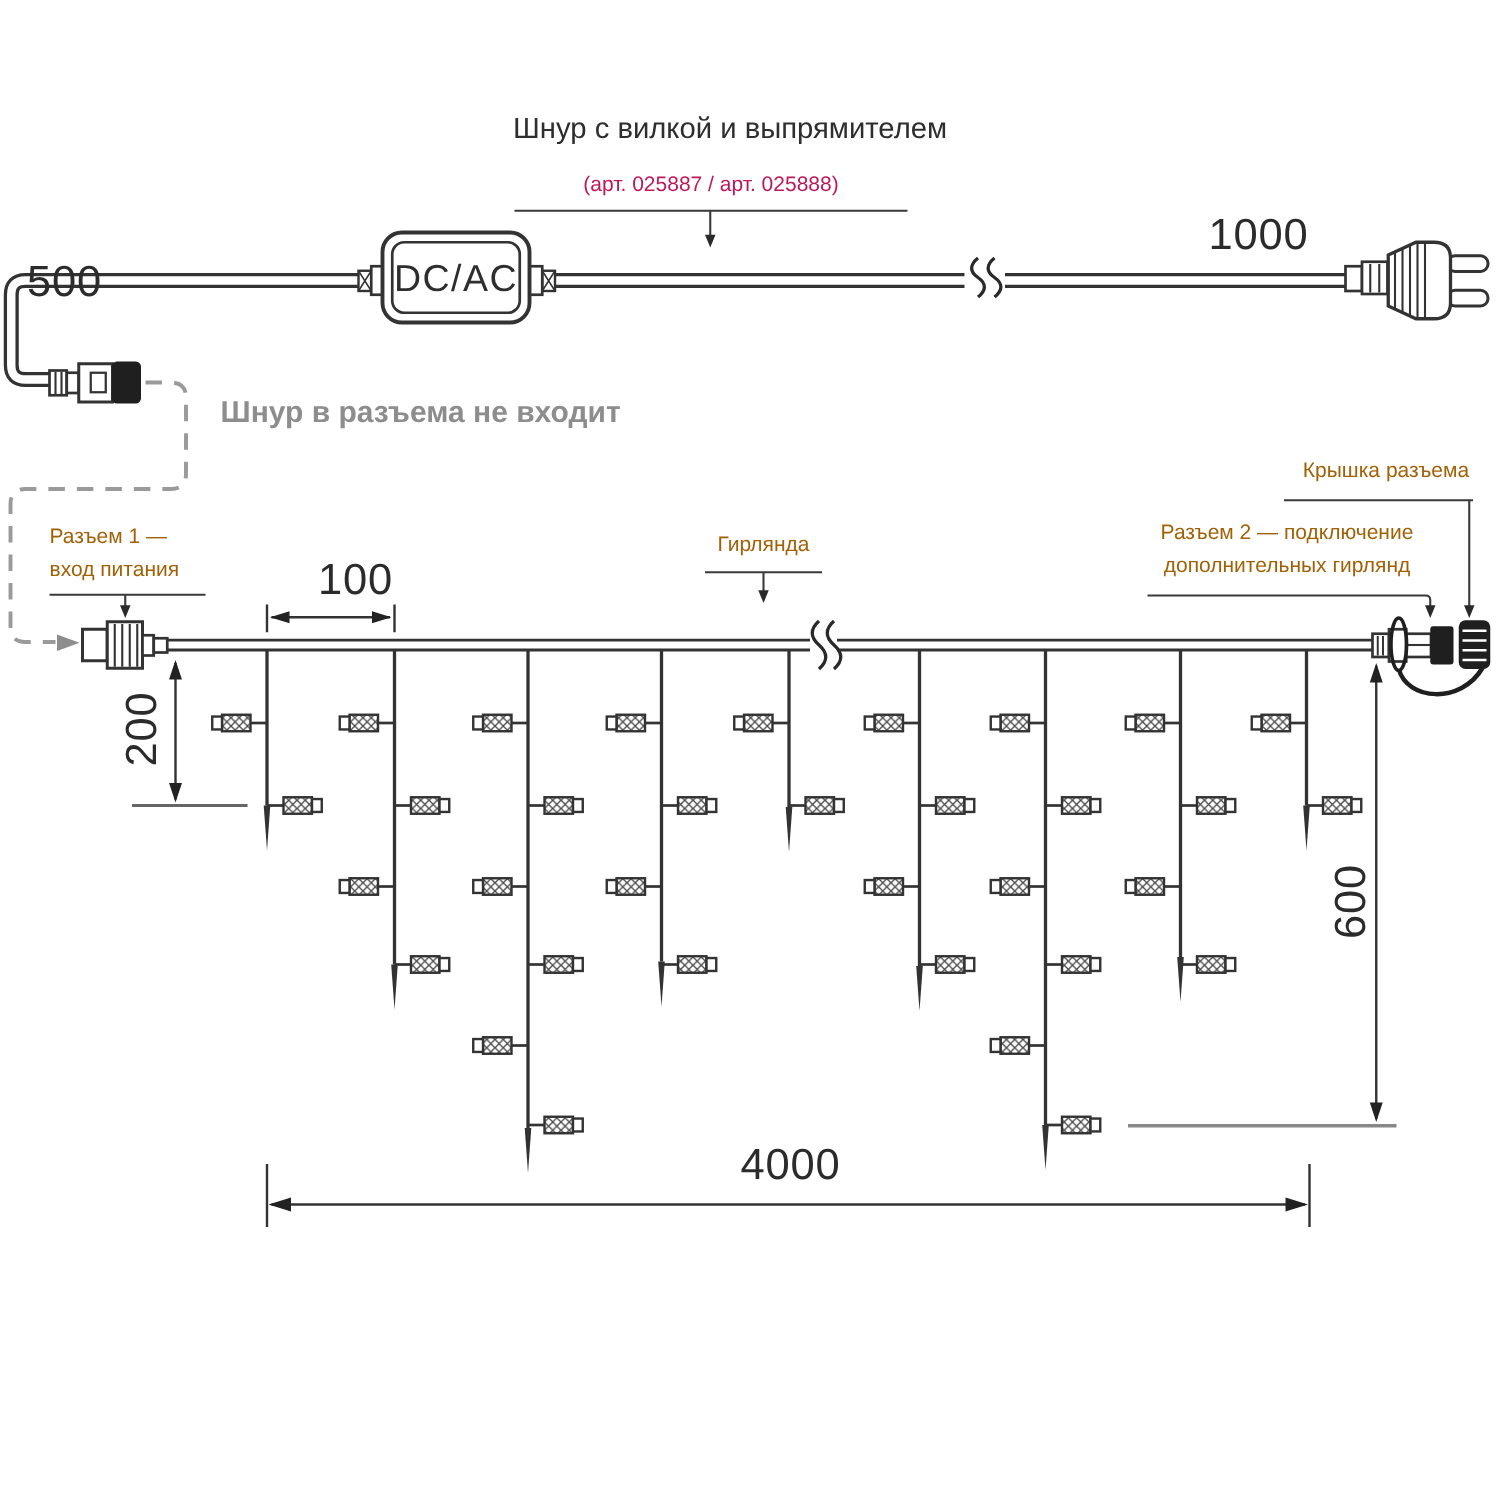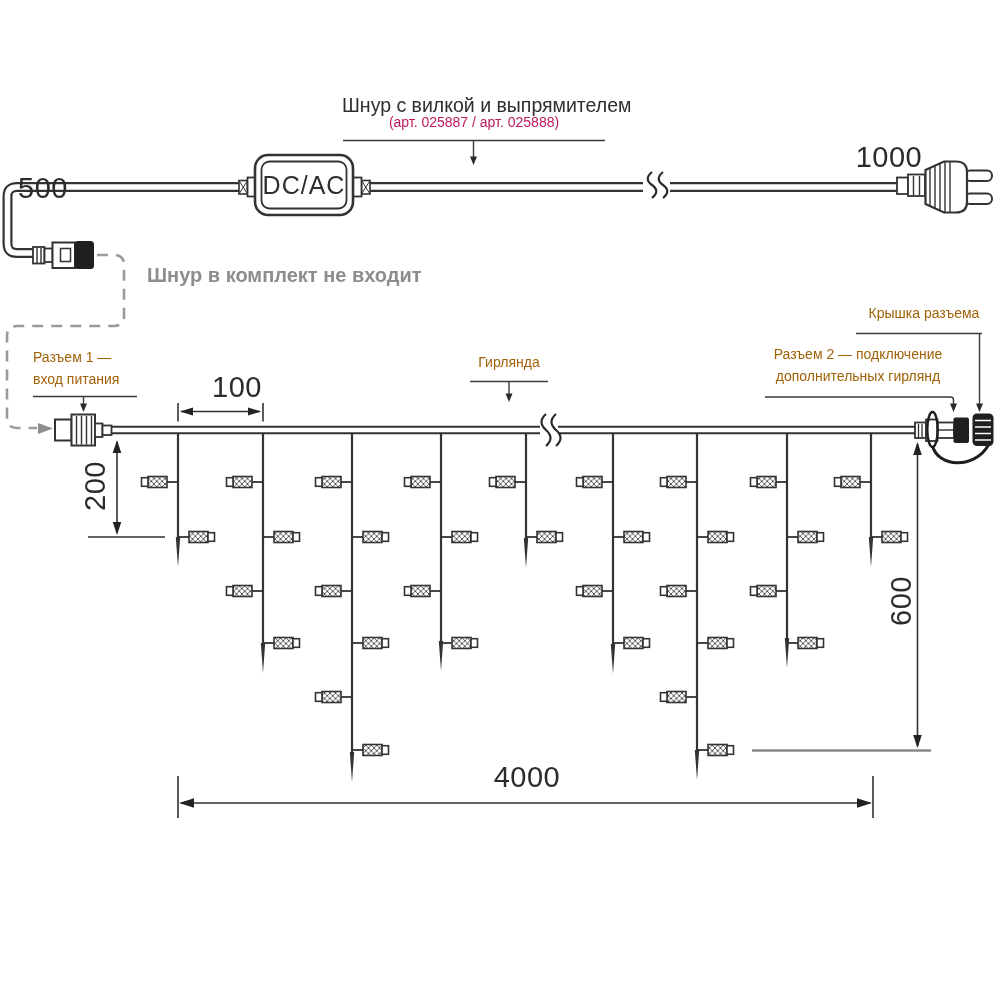--- a/index.html
+++ b/index.html
@@ -362,24 +362,24 @@
     <path d="M856 333.5 H982 M979.5 333.5 V404" stroke="#3a3a3a" stroke-width="1.4" fill="none"></path>
     <polygon points="979.5,412 976,403.5 983,403.5" fill="#2a2a2a"></polygon>
   </g>
   <g>
     <path d="M765 397 H950.5 Q953.5 397 953.5 400 V404" stroke="#3a3a3a" stroke-width="1.4" fill="none"></path>
     <polygon points="953.5,412 950,403.5 957,403.5" fill="#2a2a2a"></polygon>
   </g>
 </svg>
 
 <div class="t dim ctr" style="left:12px;top:149px;width:62px;margin-top:24px;">500</div>
-<div class="t dim ctr" style="left:848px;top:142px;width:82px;">1000</div>
-<div class="t ttl ctr" style="left:342px;top:95px;width:264px;">Шнур с вилкой и выпрямителем</div>
+<div class="t dim ctr" style="left:798px;top:142px;width:82px;">1000</div>
+<div class="t ttl ctr" style="left:342px;top:76px;width:264px;">Шнур с вилкой и выпрямителем</div>
 <div class="t sub ctr" style="left:342px;top:115px;width:264px;">(арт. 025887 / арт. 025888)</div>
-<div class="t note" style="left:147px;top:264px;">Шнур в комплект не входит</div>
+<div class="t note" style="left:147px;top:264px;">Шнур в разъема не входит</div>
 <div class="t lbl" style="left:33px;top:350px;">Разъем 1 —</div>
 <div class="t lbl" style="left:33px;top:372px;">вход питания</div>
 <div class="t lbl ctr" style="left:467px;top:355px;width:84px;">Гирлянда</div>
 <div class="t lbl ctr" style="left:852px;top:306px;width:144px;">Крышка разъема</div>
 <div class="t lbl ctr" style="left:757px;top:347px;width:202px;">Разъем 2 — подключение</div>
 <div class="t lbl ctr" style="left:757px;top:369px;width:202px;">дополнительных гирлянд</div>
 <div class="t dim ctr" style="left:205px;top:372px;width:64px;">100</div>
 <div class="t dim rot" style="left:50px;top:470px;width:92px;height:32px;">200</div>
 <div class="t dim rot" style="left:856px;top:585px;width:92px;height:32px;">600</div>
 <div class="t dim ctr" style="left:485px;top:762px;width:84px;">4000</div>

